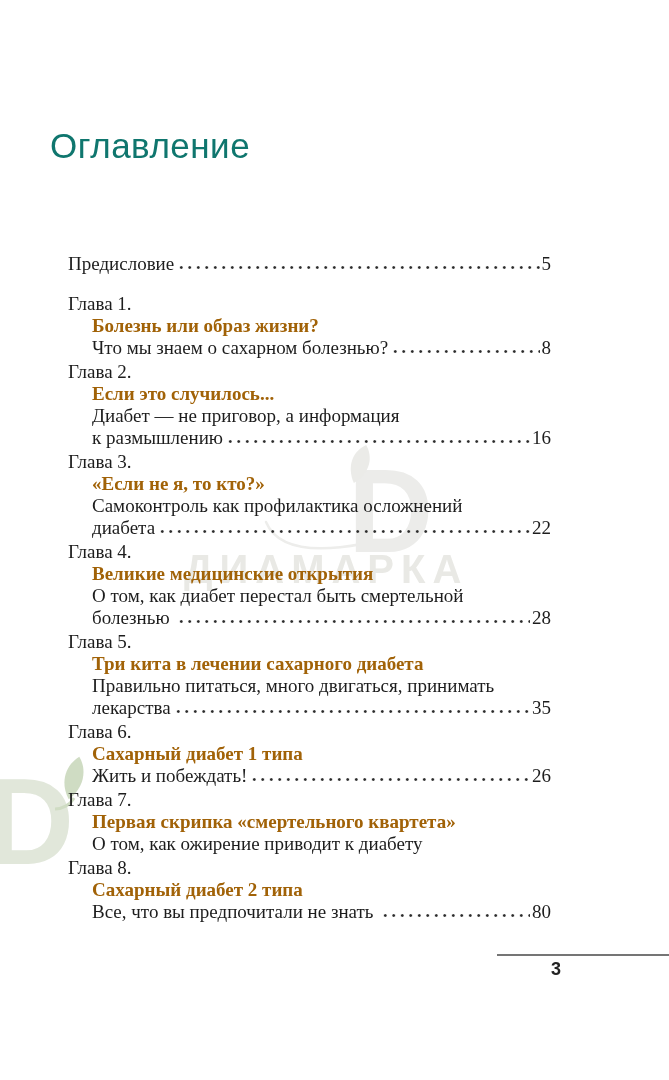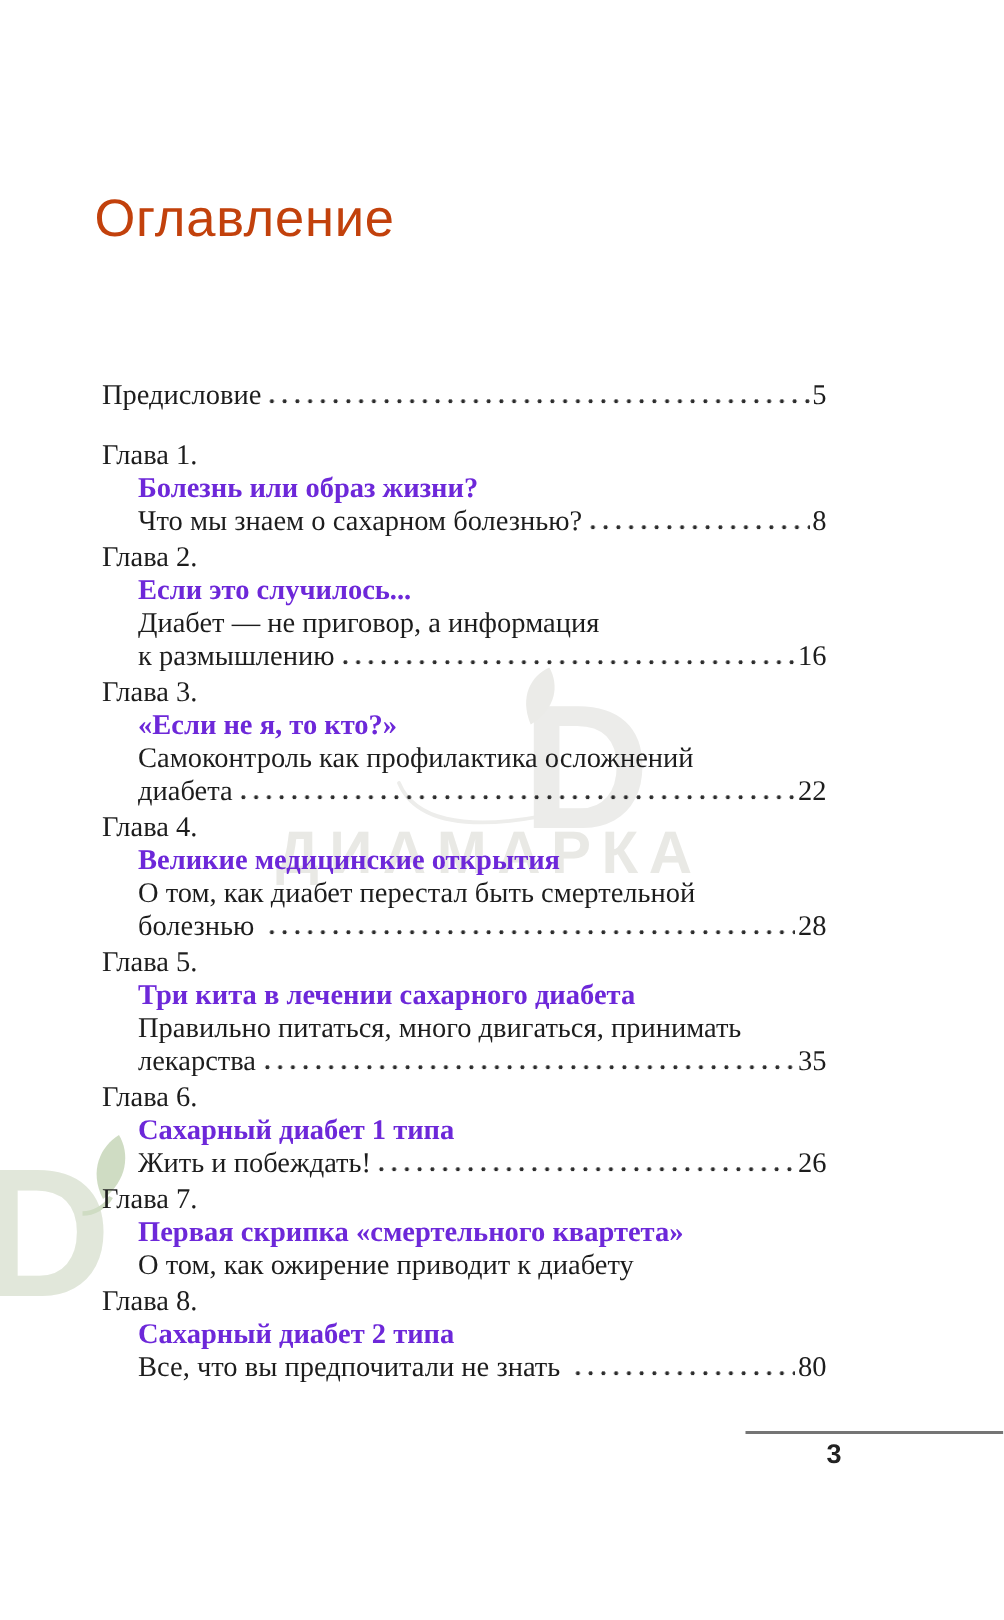--- a/index.html
+++ b/index.html
@@ -13,33 +13,33 @@
   .wm-left{left:-14px;top:752px;width:130px;height:125px;}
   .wm-center{left:256px;top:438px;width:175px;height:125px;}
   .wm-brand{
     left:184px;top:549px;
     font-family:"Liberation Sans", sans-serif;
     font-weight:700;font-size:40px;line-height:40px;
     letter-spacing:7px;color:#e9e9e5;text-align:right;
   }
   
   .title{
-    position:absolute;left:63px;top:127px;margin:0;
+    position:absolute;left:50px;top:127px;margin:0;
     font-family:"Liberation Sans", sans-serif;
-    font-weight:400;font-size:35px;line-height:38px;color:#c2410c;
+    font-weight:400;font-size:35px;line-height:38px;color:#0f766e;
     letter-spacing:0.5px;
   }
   
   .toc{
     position:absolute;left:68px;top:253px;width:483px;
     font-size:19px;line-height:22px;color:#1d1d1d;
   }
   .preface{margin-bottom:18px;}
   .chapter{margin-bottom:2px;}
-  .ch-title{padding-left:24px;font-weight:700;color:#6d28d9;}
+  .ch-title{padding-left:24px;font-weight:700;color:#a16207;}
   .ch-line{padding-left:24px;}
   .dotrow{display:flex;align-items:stretch;}
   .txt{flex:0 0 auto;white-space:pre;}
   .leader{
     flex:1 1 auto;margin:0 2px 0 3px;
     background-image:radial-gradient(circle,#2c2c2c 1.2px,rgba(0,0,0,0) 1.5px);
     background-size:8.5px 5px;background-repeat:repeat-x;
     background-position:0 calc(100% - 5px);
   }
   .pg{flex:0 0 auto;}

